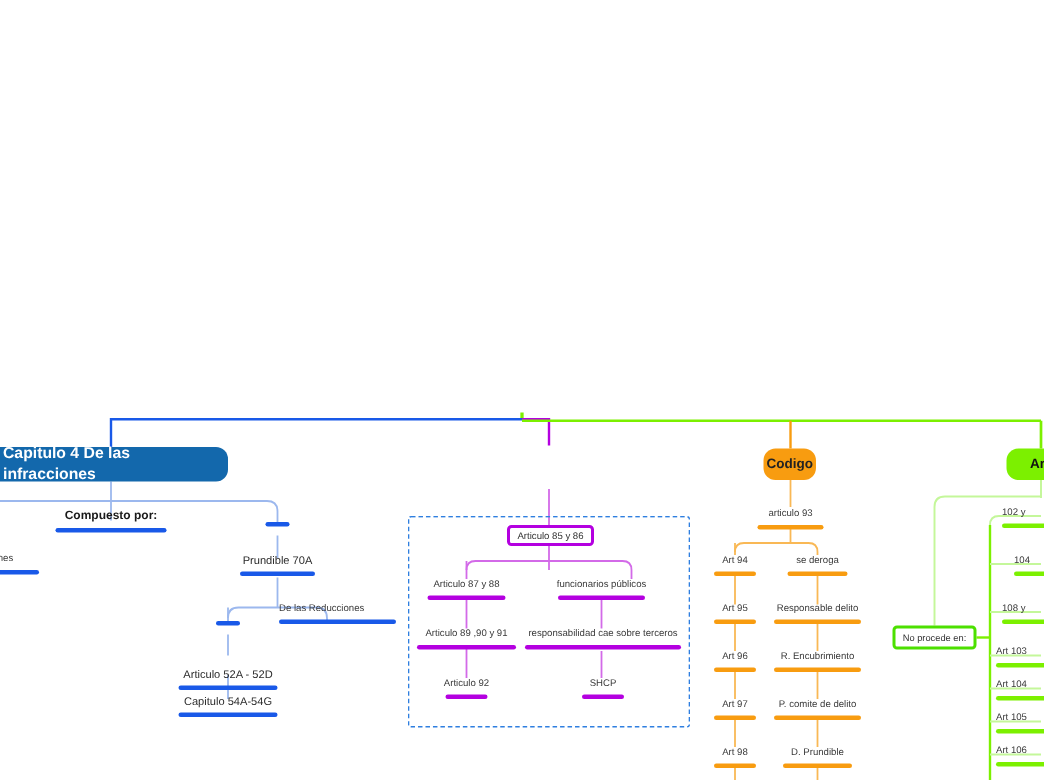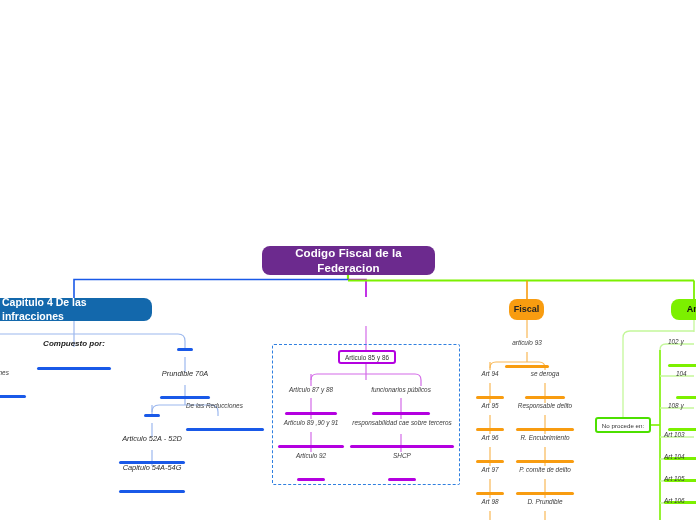--- a/index.html
+++ b/index.html
@@ -46,21 +46,21 @@
     left:671px;top:299px;width:46px;height:21px;
     background:#7cf000;font-size:9px;color:#111;
     justify-content:center;text-align:center;
   }
 
   
   .uline{
     display:flex;flex-direction:column;align-items:center;
     font-size:6.4px;color:#3a3a3a;white-space:nowrap;
   }
-  .uline .txt{line-height:1;padding-bottom:19px;font-style:italic;}
+  .uline .txt{line-height:1;padding-bottom:4px;}
   .uline .bar{height:3px;border-radius:1.5px;}
 
   .uline.blue .bar{background:#1959e8;}
   .uline.purple .bar{background:#b400e0;}
   .uline.orange .bar{background:#f89c10;}
   .uline.green .bar{background:#7cf000;}
 
   .uline.bold .txt{font-weight:bold;font-size:8px;color:#1a1a1a;}
   .uline.mid .txt{font-size:7.4px;color:#2b2b2b;}
 
@@ -149,21 +149,20 @@
     <path d="M660,376 L694,376" stroke="#c4f79a" stroke-width="1.3" fill="none"></path>
     <path d="M660,408 L694,408" stroke="#c4f79a" stroke-width="1.3" fill="none"></path>
     <path d="M660,437 L694,437" stroke="#c4f79a" stroke-width="1.3" fill="none"></path>
     <path d="M660,459 L694,459" stroke="#c4f79a" stroke-width="1.3" fill="none"></path>
     <path d="M660,481 L694,481" stroke="#c4f79a" stroke-width="1.3" fill="none"></path>
     <path d="M660,503 L694,503" stroke="#c4f79a" stroke-width="1.3" fill="none"></path>
   </svg>
 
   <div class="node" id="dashed-box"></div>
 
-  <div class="node pill" id="root-node">Codigo Fiscal de la Federacion</div>
 
   <div class="node pill" id="cap4-node">Capitulo 4 De las infracciones</div>
 
   <div class="node uline blue bold" style="left:28px;top:340px;width:92px;">
     <span class="txt">Compuesto por:</span>
     <span class="bar" style="width:74px;"></span>
   </div>
 
   <div class="node uline blue" style="left:-32px;top:370px;width:60px;">
     <span class="txt">cciones</span>
@@ -177,21 +176,21 @@
     <span class="bar" style="width:50px;"></span>
   </div>
 
   <div class="node uline blue" style="left:186px;top:403px;width:82px;align-items:flex-start;">
     <span class="txt">De las Reducciones</span>
     <span class="bar" style="width:78px;"></span>
   </div>
 
   <div class="node" style="left:144px;top:414px;width:16px;height:3px;border-radius:1.5px;background:#1959e8;"></div>
 
-  <div class="node uline blue mid" style="left:112px;top:435px;width:80px;">
+  <div class="node uline blue mid" style="left:112px;top:446px;width:80px;">
     <span class="txt">Articulo 52A - 52D</span>
     <span class="bar" style="width:66px;"></span>
   </div>
 
   <div class="node uline blue mid" style="left:112px;top:464px;width:80px;">
     <span class="txt">Capitulo 54A-54G</span>
     <span class="bar" style="width:66px;"></span>
   </div>
 
 
@@ -220,21 +219,21 @@
   <div class="node uline purple" style="left:288px;top:453px;width:46px;">
     <span class="txt">Articulo 92</span>
     <span class="bar" style="width:28px;"></span>
   </div>
 
   <div class="node uline purple" style="left:386px;top:453px;width:32px;">
     <span class="txt">SHCP</span>
     <span class="bar" style="width:28px;"></span>
   </div>
 
-  <div class="node pill center" id="delito-node">Fiscal</div>
+  <div class="node pill center" id="delito-node">Codigo</div>
 
   <div class="node uline orange" style="left:502px;top:340px;width:50px;">
     <span class="txt">articulo 93</span>
     <span class="bar" style="width:44px;"></span>
   </div>
 
   <div class="node uline orange" style="left:470px;top:371px;width:40px;">
     <span class="txt">Art 94</span>
     <span class="bar" style="width:28px;"></span>
   </div>

